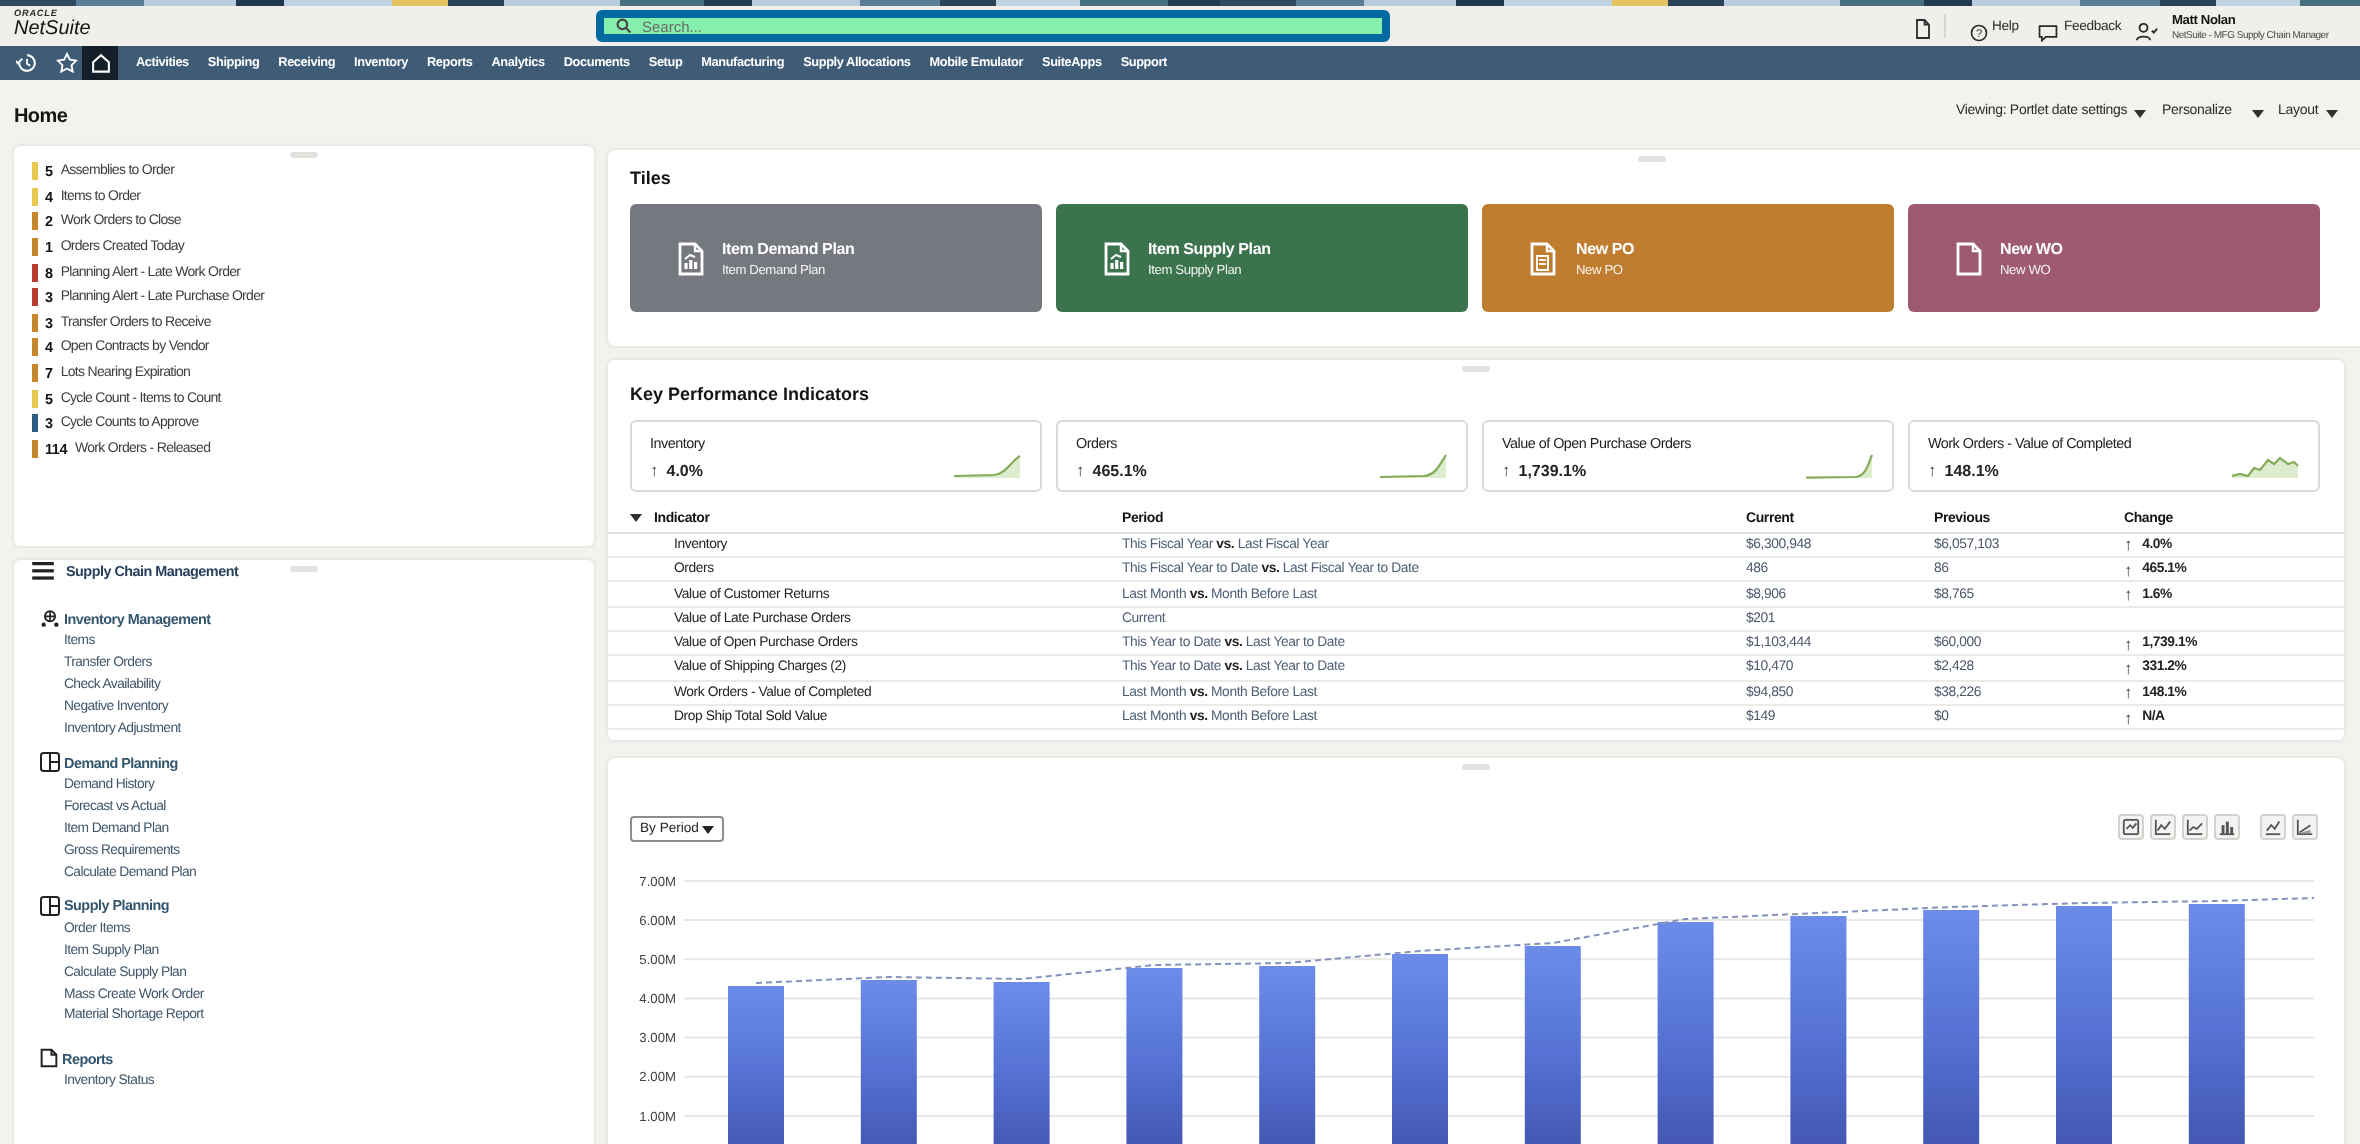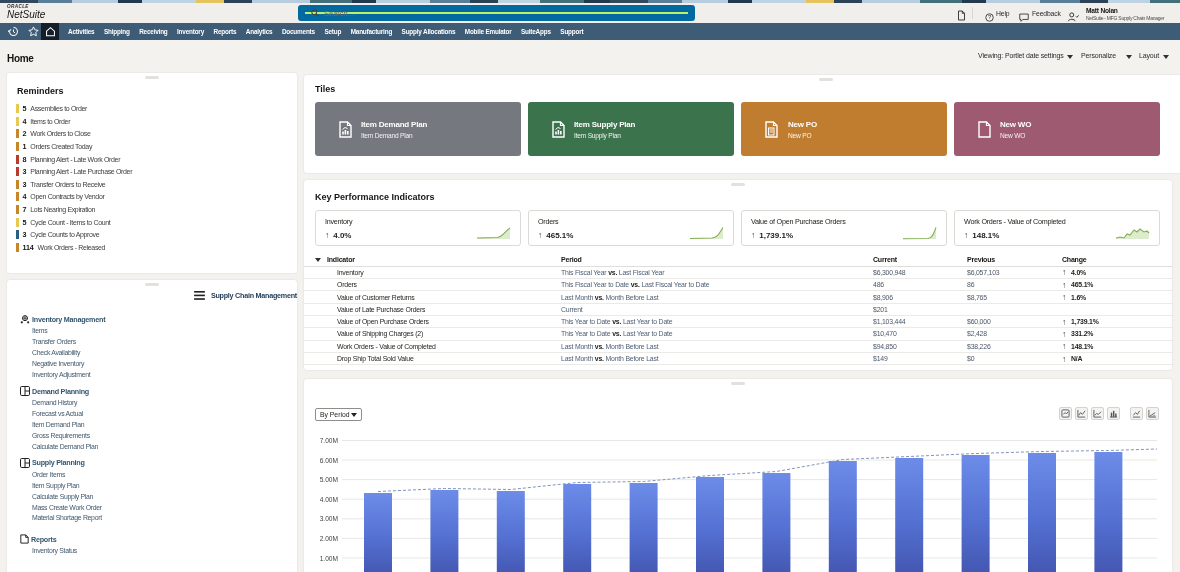--- a/index.html
+++ b/index.html
@@ -9,22 +9,22 @@
   background:repeating-linear-gradient(90deg,
     #33495e 0 38px, #5a7d98 38px 72px, #b7cddd 72px 118px, #22384e 118px 142px,
     #bed3e2 142px 196px, #e5c35e 196px 224px, #2c4256 224px 252px, #b7cddd 252px 310px,
     #44707c 310px 352px, #23394f 352px 376px, #b7cddd 376px 430px, #5a7d98 430px 470px,
     #2c4256 470px 498px, #bed3e2 498px 540px, #44707c 540px 584px, #23394f 584px 610px);
 }
 .masthead { position:absolute; left:0; top:3px; width:1180px; height:20px; background:#f1efeb; }
 .logo { position:absolute; left:7px; top:1px;font-style:italic; }
 .logo .oracle { font-size:4.6px; font-weight:bold; letter-spacing:.4px; color:#2b2b2b; }
 .logo .ns { font-size:10px; color:#161513; letter-spacing:0; margin-top:-0.5px; }
-.search { position:absolute; left:298px; top:2px; width:397px; height:16px; background:#bef264;
-  border:7px solid #0369a1; border-radius:3px; display:flex; align-items:center; padding-left:6px; }
+.search { position:absolute; left:298px; top:2px; width:397px; height:16px; background:#86efac;
+  border:4px solid #0369a1; border-radius:3px; display:flex; align-items:center; padding-left:6px; }
 .search svg { margin-right:5px; }
 .search .ph { font-size:7.5px; color:#6b6a66; }
 .mha { position:absolute; }
 .mht { font-size:6.8px; color:#2b2b2b; letter-spacing:-0.15px; }
 .nm { font-size:6.6px; font-weight:bold; color:#161513; letter-spacing:-0.2px; }
 .rl { font-size:5px; color:#4a4a47; letter-spacing:-0.25px; }
 .navbar { position:absolute; left:0; top:23px; width:1180px; height:17px; background:#3f5c77;
   display:flex; align-items:center; }
 .nb-ic { display:flex; align-items:center; justify-content:center; height:17px; }
 .nb-home { background:#141f29; width:18px; }
@@ -43,21 +43,21 @@
 #reminders h2 { font-size:9px; color:#161513; margin:13px 0 0 10px; }
 .rem-list { margin-top:6.5px; }
 .rem-row { display:flex; align-items:center; height:12.6px; margin-left:9px; }
 .rem-bar { width:2.5px; height:9px; margin-right:4px; }
 .rem-num { font-size:7.2px; font-weight:bold; color:#161513; margin-right:4px; letter-spacing:-0.2px; }
 .rem-txt { font-size:7px; color:#3e3d3b; letter-spacing:-0.35px; }
 
 
 #navgroup { left:7px; top:280px; width:290px; height:300px; }
 #navgroup h2 { font-size:9px; color:#161513; margin:13px 0 0 10px; }
-.ng-main { display:flex; align-items:center; margin:11px 0 0 9px;justify-content:flex-end; }
+.ng-main { display:flex; align-items:center; margin:1px 0 0 9px; }
 .ng-main .t { font-size:7.2px; font-weight:bold; color:#27415c; margin-left:6px; letter-spacing:-0.25px; }
 .ng-sec { display:flex; align-items:center; margin:10px 0 2px 13px; }
 .ng-sec .t { font-size:7.2px; font-weight:bold; color:#33566e; margin-left:2px; letter-spacing:-0.25px; }
 .ng-link { font-size:6.9px; color:#41576b; margin:0 0 0 25px; height:10.9px; line-height:10.9px; letter-spacing:-0.3px; }
 
 
 #tiles { left:304px; top:75px; width:1043px; height:98px; }
 #tiles h2 { font-size:9px; color:#161513; margin:9px 0 0 11px; }
 .tile-row { display:flex; margin:8px 0 0 11px; gap:7px; }
 .tile { width:206px; height:54px; border-radius:3px; display:flex; align-items:center; color:#fff; }
@@ -181,21 +181,20 @@
       <span class="phc" style="left:1067px"></span>
     <span class="phr" style="left:1081px">Personalize</span>
       <span class="phc" style="left:1126px"></span>
     <span class="phr" style="left:1139px">Layout</span>
       <span class="phc" style="left:1163px"></span>
   </div>
 </div>
 
 <div class="card" id="reminders">
   <div class="handle"></div>
-  <h2>Reminders</h2>
   <div class="rem-list">
     <div class="rem-row">
         <div class="rem-bar" style="background:#e8c84e"></div>
         <span class="rem-num">5</span>
         <span class="rem-txt">Assemblies to Order</span>
       </div>
     <div class="rem-row">
         <div class="rem-bar" style="background:#e8c84e"></div>
         <span class="rem-num">4</span>
         <span class="rem-txt">Items to Order</span>

